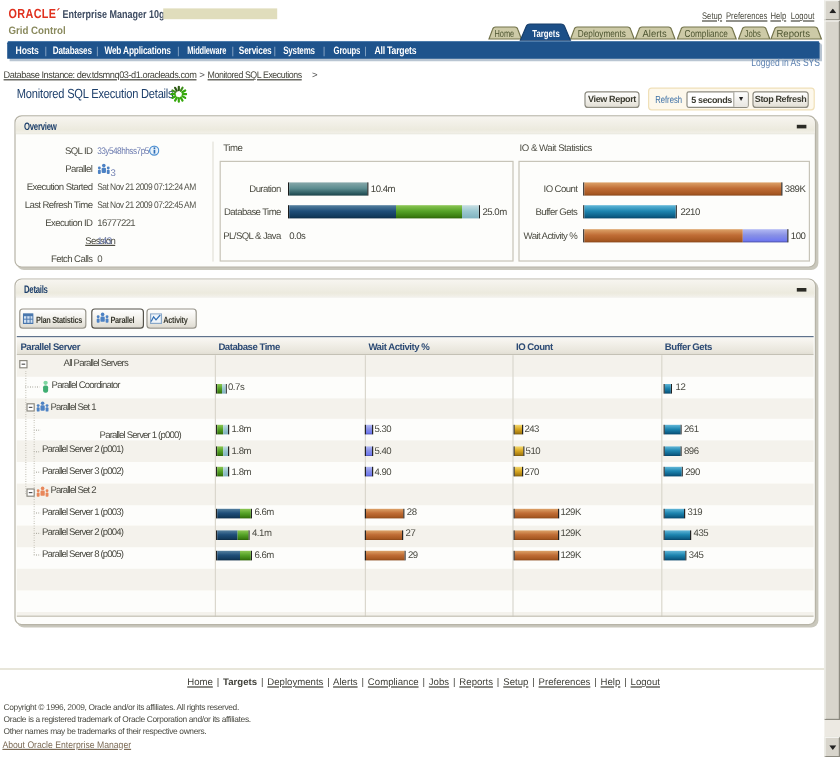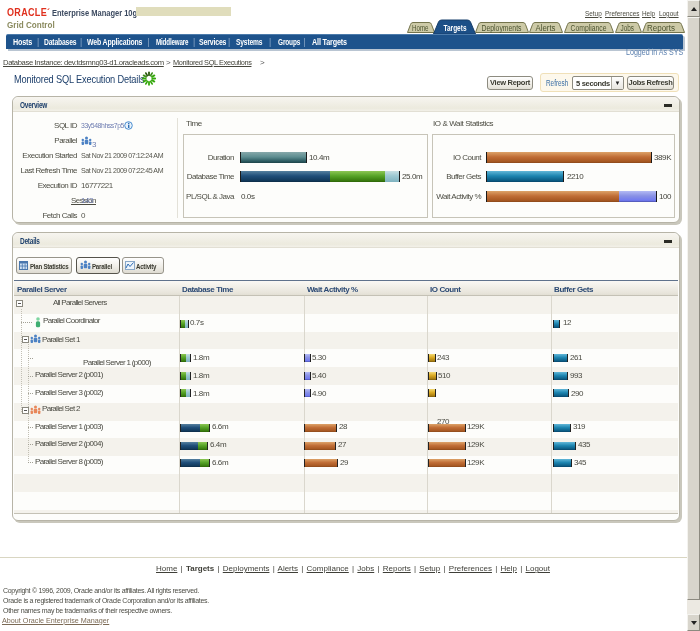--- a/index.html
+++ b/index.html
@@ -136,21 +136,21 @@
       <line x1="3.8" y1="5.4" x2="1.5" y2="4.1" stroke="#3f8f1c" stroke-width="1.7" stroke-linecap="round"></line>
       <line x1="4.9" y1="4.3" x2="3.6" y2="2.0" stroke="#2d5a12" stroke-width="1.7" stroke-linecap="round"></line>
     </svg>
 
 <div class="btn" style="left:487px;top:76px;width:46px;height:14px;line-height:12px;">View Report</div>
 <div class="a" style="left:540px;top:73px;width:139px;height:19px;background:#fdf8ec;border:1px solid #f0e0b8;border-radius:3px;"></div>
 <div class="a" style="left:546px;top:78px;font-size:8.5px;color:#3a6ea5;"><span class="sx" style="transform:scaleX(0.75);">Refresh</span></div>
 <div class="a" style="left:572px;top:76px;width:52px;height:14px;background:#fff;border:1px solid #8d8b80;border-radius:2px;"></div>
 <div class="a" style="left:576px;top:79px;font-size:7.5px;font-weight:bold;color:#3a3a30;letter-spacing:-0.3px;">5 seconds</div>
 <div class="a" style="left:611px;top:77px;width:12px;height:12px;background:linear-gradient(#fefefe,#e8e6e0);border-left:1px solid #aaa89e;font-size:6px;text-align:center;line-height:12px;color:#222;">▼</div>
-<div class="btn" style="left:627px;top:76px;width:47px;height:14px;line-height:12px;">Jobs Refresh</div>
+<div class="btn" style="left:627px;top:76px;width:47px;height:14px;line-height:12px;">Stop Refresh</div>
 
 <div class="panel" style="top:96px;height:127px;">
   <div class="phead">
         <div class="ptitle"><span class="sx" style="transform:scaleX(0.72);">Overview</span></div>
         <div class="pmin"></div>
       </div>
 </div>
 
 <div class="lbl" style="left:0px;top:121px;width:77px;">SQL ID</div>
 <div class="val lnk" style="left:81px;top:121px;"><span class="sx" style="transform:scaleX(0.86);">33y548hhss7p5</span></div>
@@ -313,30 +313,30 @@
 
 <div class="treeh" style="left:28px;top:375.5px;width:6px;"></div>
 <div class="rtext" style="left:35px;top:370px;">Parallel Server 2 (p001)</div>
 <div class="mbar" style="left:180px;top:372px;width:9px;"><span class="seg-green" style="width:5px;"></span><span class="seg-pale" style="width:4px;"></span></div>
 <div class="mval" style="left:193px;top:370.5px;">1.8m</div>
 <div class="mbar" style="left:304px;top:372px;width:5px;"><span class="seg-purple" style="width:100%;"></span></div>
 <div class="mval" style="left:312px;top:370.5px;">5.40</div>
 <div class="mbar" style="left:428px;top:372px;width:7px;"><span style="width:100%;background:linear-gradient(#f4da74,#daa922 45%,#a87d12 85%,#7a5a0a);"></span></div>
 <div class="mval" style="left:438px;top:370.5px;">510</div>
 <div class="mbar" style="left:553px;top:372px;width:13px;"><span class="seg-tealblue" style="width:100%;"></span></div>
-<div class="mval" style="left:570px;top:370.5px;">993</div>
+<div class="mval" style="left:570px;top:370.5px;">896</div>
 
 <div class="treeh" style="left:28px;top:392.5px;width:6px;"></div>
 <div class="rtext" style="left:35px;top:387.5px;">Parallel Server 3 (p002)</div>
 <div class="mbar" style="left:180px;top:389px;width:9px;"><span class="seg-green" style="width:5px;"></span><span class="seg-pale" style="width:4px;"></span></div>
 <div class="mval" style="left:193px;top:388.5px;">1.8m</div>
 <div class="mbar" style="left:304px;top:389px;width:5px;"><span class="seg-purple" style="width:100%;"></span></div>
 <div class="mval" style="left:312px;top:388.5px;">4.90</div>
 <div class="mbar" style="left:428px;top:389px;width:6px;"><span style="width:100%;background:linear-gradient(#f4da74,#daa922 45%,#a87d12 85%,#7a5a0a);"></span></div>
-<div class="mval" style="left:437px;top:388.5px;margin-top:28px;">270</div>
+<div class="mval" style="left:437px;top:388.5px;">270</div>
 <div class="mbar" style="left:553px;top:389px;width:14px;"><span class="seg-tealblue" style="width:100%;"></span></div>
 <div class="mval" style="left:571px;top:388.5px;">290</div>
 
 <div class="ebox" style="left:22px;top:407px;"></div>
 <svg class="a" style="left:30px;top:405px;" width="11" height="11" viewBox="0 0 11 11">
       <g fill="#e8875a">
         <circle cx="5.5" cy="2" r="1.5"></circle>
         <rect x="3.7" y="3.7" width="3.6" height="4.5" rx="1"></rect>
         <circle cx="1.8" cy="4" r="1.2"></circle>
         <rect x="0.6" y="5.4" width="2.4" height="3.6" rx="0.8"></rect>
@@ -353,21 +353,21 @@
 <div class="mbar" style="left:304px;top:424px;width:31px;"><span class="seg-orange" style="width:100%;"></span></div>
 <div class="mval" style="left:339px;top:422px;">28</div>
 <div class="mbar" style="left:428px;top:424px;width:36px;"><span class="seg-orange" style="width:100%;"></span></div>
 <div class="mval" style="left:467px;top:422px;">129K</div>
 <div class="mbar" style="left:553px;top:424px;width:16px;"><span class="seg-tealblue" style="width:100%;"></span></div>
 <div class="mval" style="left:573px;top:422px;">319</div>
 
 <div class="treeh" style="left:28px;top:444px;width:6px;"></div>
 <div class="rtext" style="left:35px;top:439px;">Parallel Server 2 (p004)</div>
 <div class="mbar" style="left:180px;top:441.5px;width:26px;"><span class="seg-blue" style="width:17px;"></span><span class="seg-green" style="width:9px;"></span></div>
-<div class="mval" style="left:210px;top:439.5px;">6.4m</div>
+<div class="mval" style="left:210px;top:439.5px;">4.1m</div>
 <div class="mbar" style="left:304px;top:441.5px;width:30px;"><span class="seg-orange" style="width:100%;"></span></div>
 <div class="mval" style="left:338px;top:439.5px;">27</div>
 <div class="mbar" style="left:428px;top:441.5px;width:36px;"><span class="seg-orange" style="width:100%;"></span></div>
 <div class="mval" style="left:467px;top:439.5px;">129K</div>
 <div class="mbar" style="left:553px;top:441.5px;width:21px;"><span class="seg-tealblue" style="width:100%;"></span></div>
 <div class="mval" style="left:578px;top:439.5px;">435</div>
 
 <div class="treeh" style="left:28px;top:462px;width:6px;"></div>
 <div class="rtext" style="left:35px;top:457px;">Parallel Server 8 (p005)</div>
 <div class="mbar" style="left:180px;top:459px;width:28px;"><span class="seg-blue" style="width:19px;"></span><span class="seg-green" style="width:9px;"></span></div>

